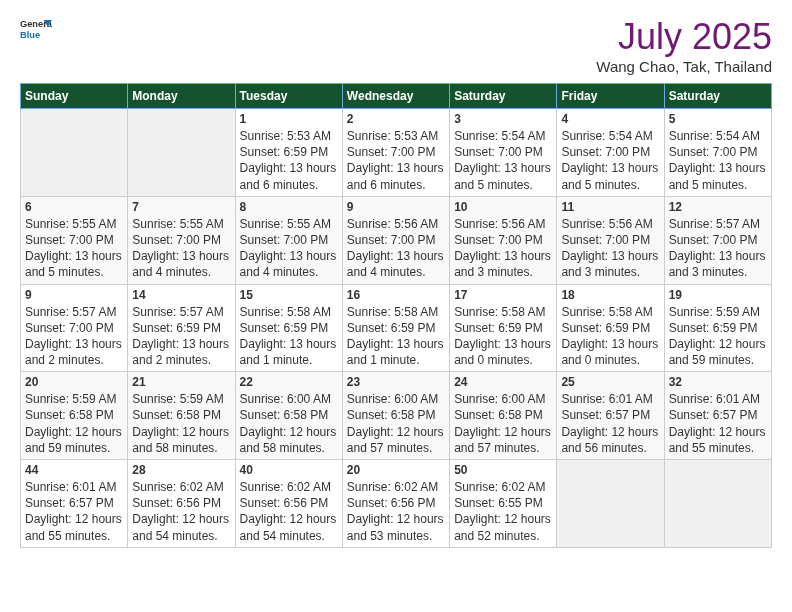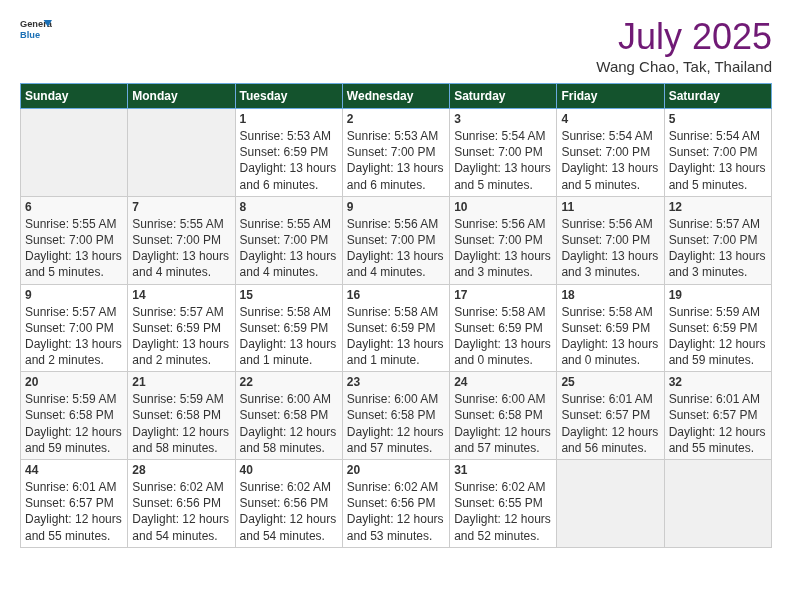--- a/index.html
+++ b/index.html
@@ -150,19 +150,19 @@
           <td><span class="day-num">23</span><span class="cell-text">Sunrise: 6:00 AM<br>Sunset: 6:58 PM<br>Daylight: 12 hours and 57 minutes.</span></td>
           <td><span class="day-num">24</span><span class="cell-text">Sunrise: 6:00 AM<br>Sunset: 6:58 PM<br>Daylight: 12 hours and 57 minutes.</span></td>
           <td><span class="day-num">25</span><span class="cell-text">Sunrise: 6:01 AM<br>Sunset: 6:57 PM<br>Daylight: 12 hours and 56 minutes.</span></td>
           <td><span class="day-num">32</span><span class="cell-text">Sunrise: 6:01 AM<br>Sunset: 6:57 PM<br>Daylight: 12 hours and 55 minutes.</span></td>
         </tr>
         <tr>
           <td><span class="day-num">44</span><span class="cell-text">Sunrise: 6:01 AM<br>Sunset: 6:57 PM<br>Daylight: 12 hours and 55 minutes.</span></td>
           <td><span class="day-num">28</span><span class="cell-text">Sunrise: 6:02 AM<br>Sunset: 6:56 PM<br>Daylight: 12 hours and 54 minutes.</span></td>
           <td><span class="day-num">40</span><span class="cell-text">Sunrise: 6:02 AM<br>Sunset: 6:56 PM<br>Daylight: 12 hours and 54 minutes.</span></td>
           <td><span class="day-num">20</span><span class="cell-text">Sunrise: 6:02 AM<br>Sunset: 6:56 PM<br>Daylight: 12 hours and 53 minutes.</span></td>
-          <td><span class="day-num">31</span><span class="cell-text">Sunrise: 6:02 AM<br>Sunset: 6:55 PM<br>Daylight: 12 hours and 52 minutes.</span></td>
+          <td><span class="day-num">50</span><span class="cell-text">Sunrise: 6:02 AM<br>Sunset: 6:55 PM<br>Daylight: 12 hours and 52 minutes.</span></td>
           <td class="empty"></td>
           <td class="empty"></td>
         </tr>
       </tbody>
   </table>
 </div>
 
 </body></html>

